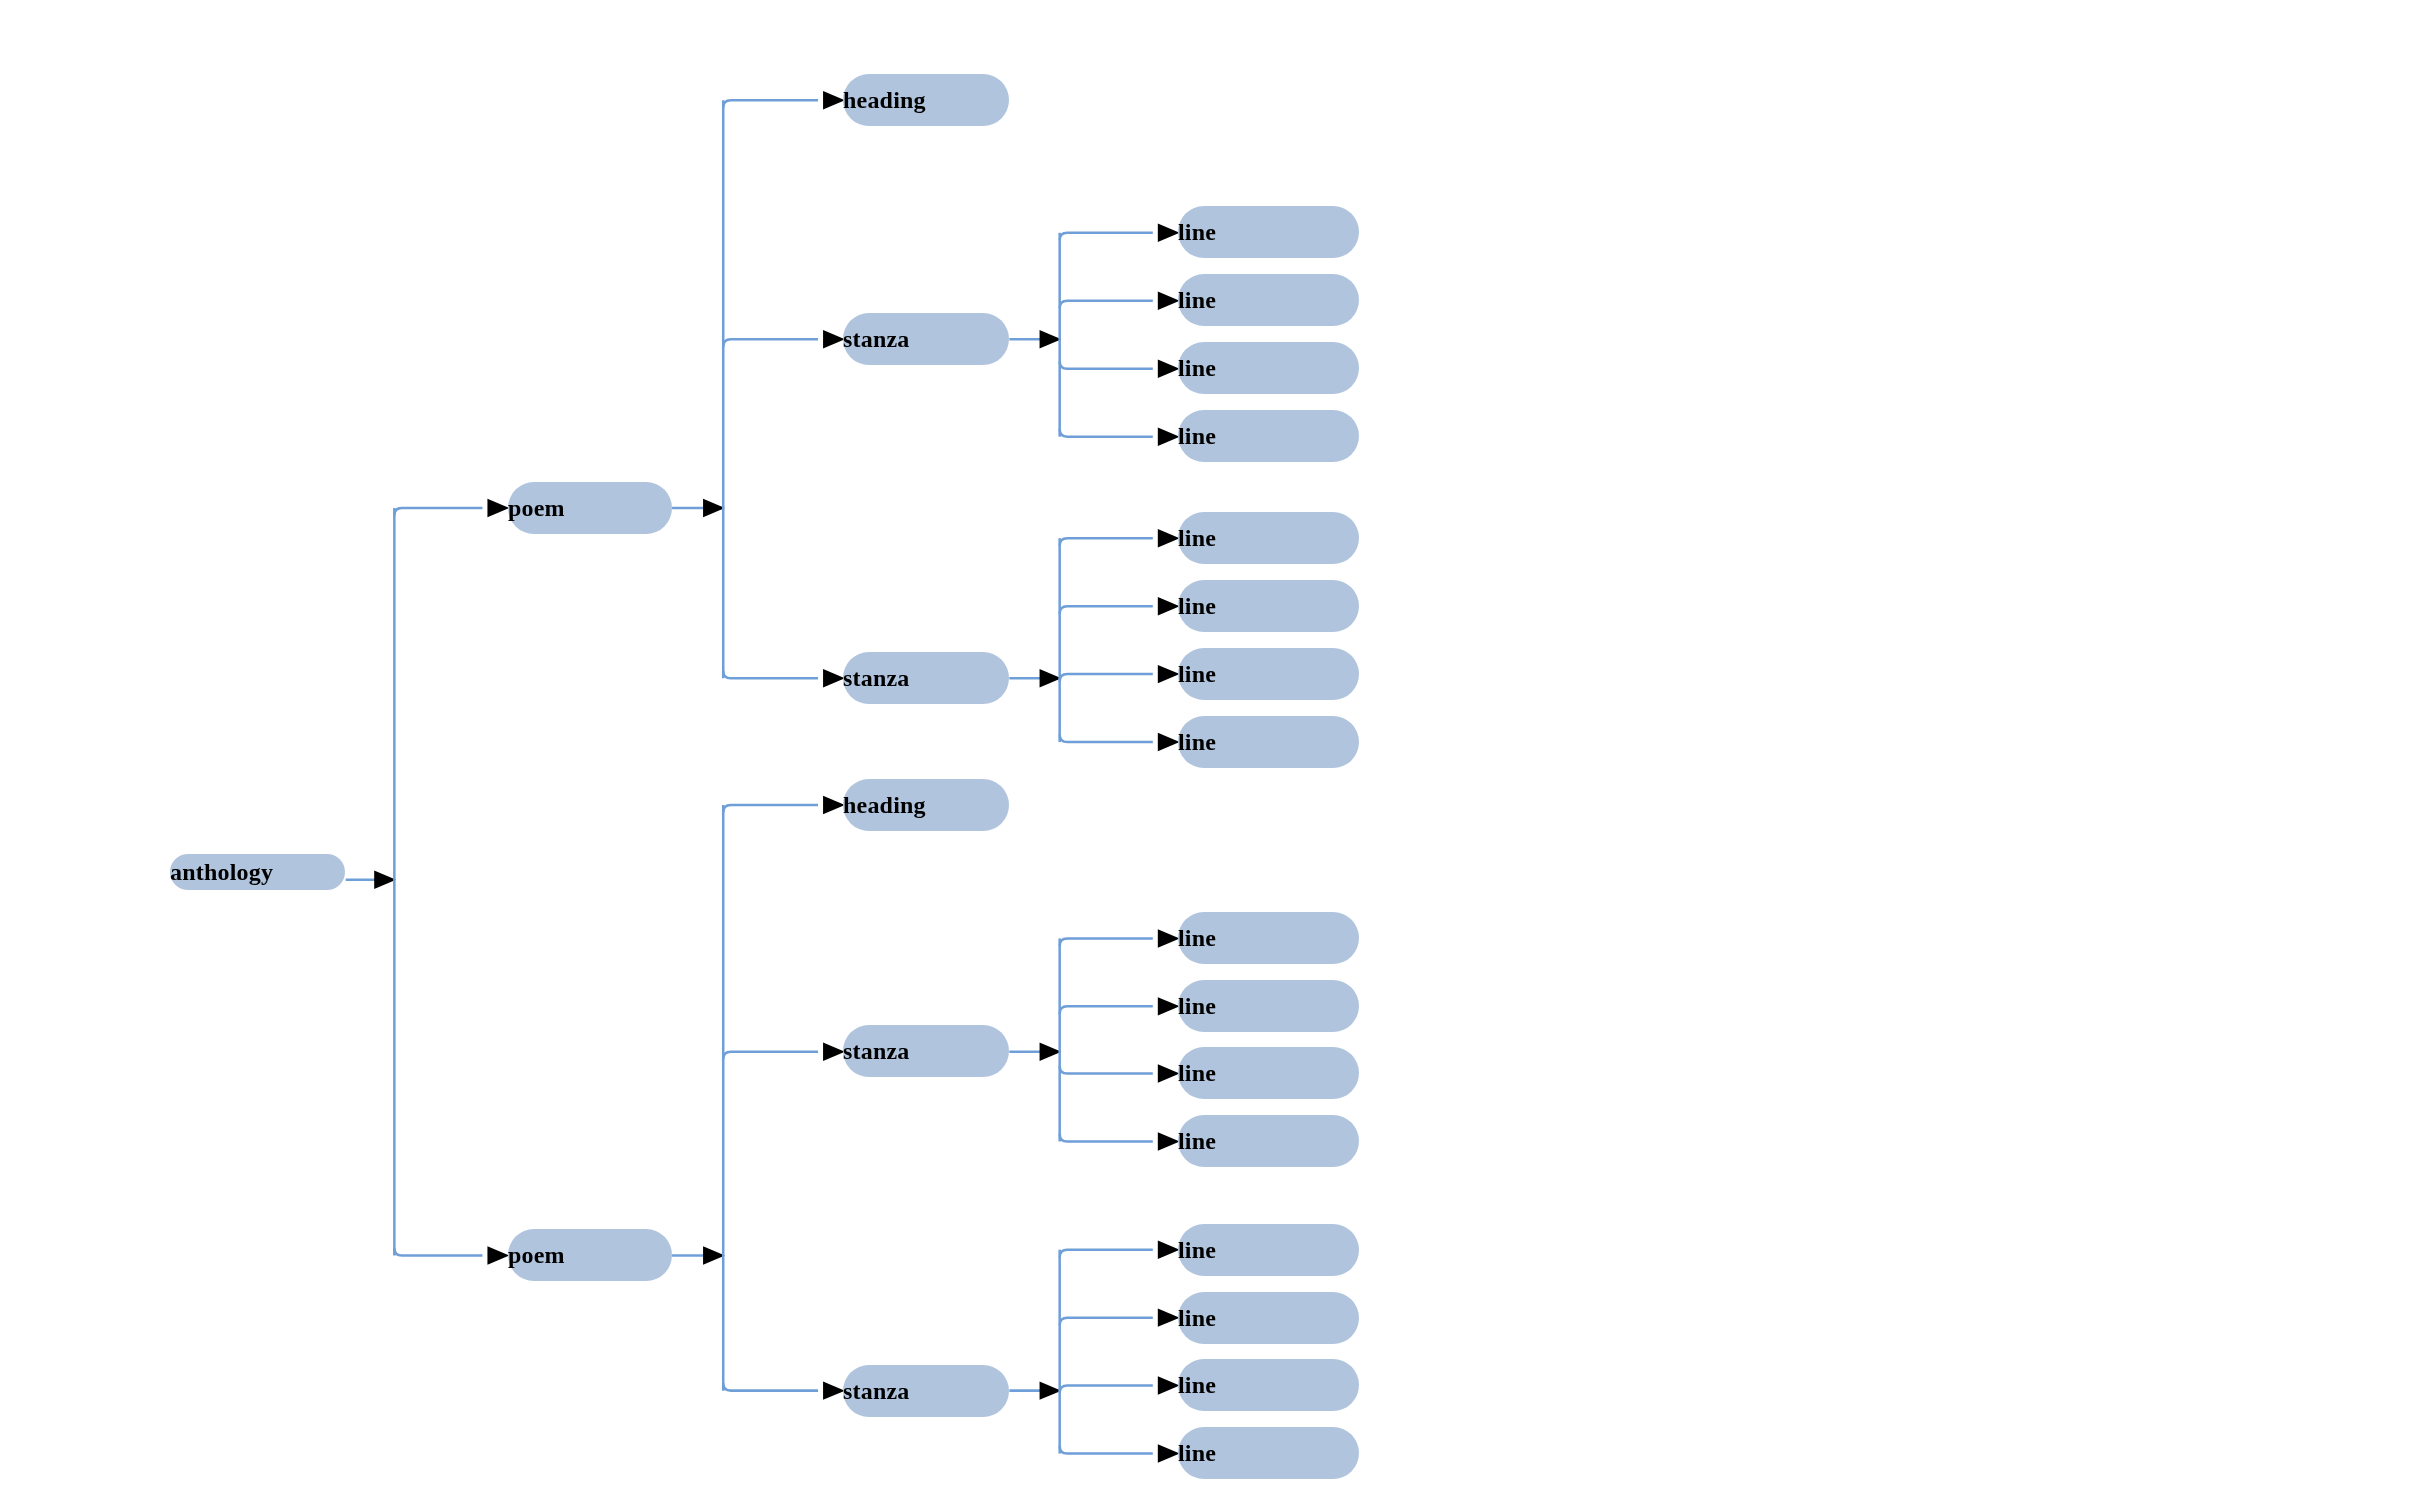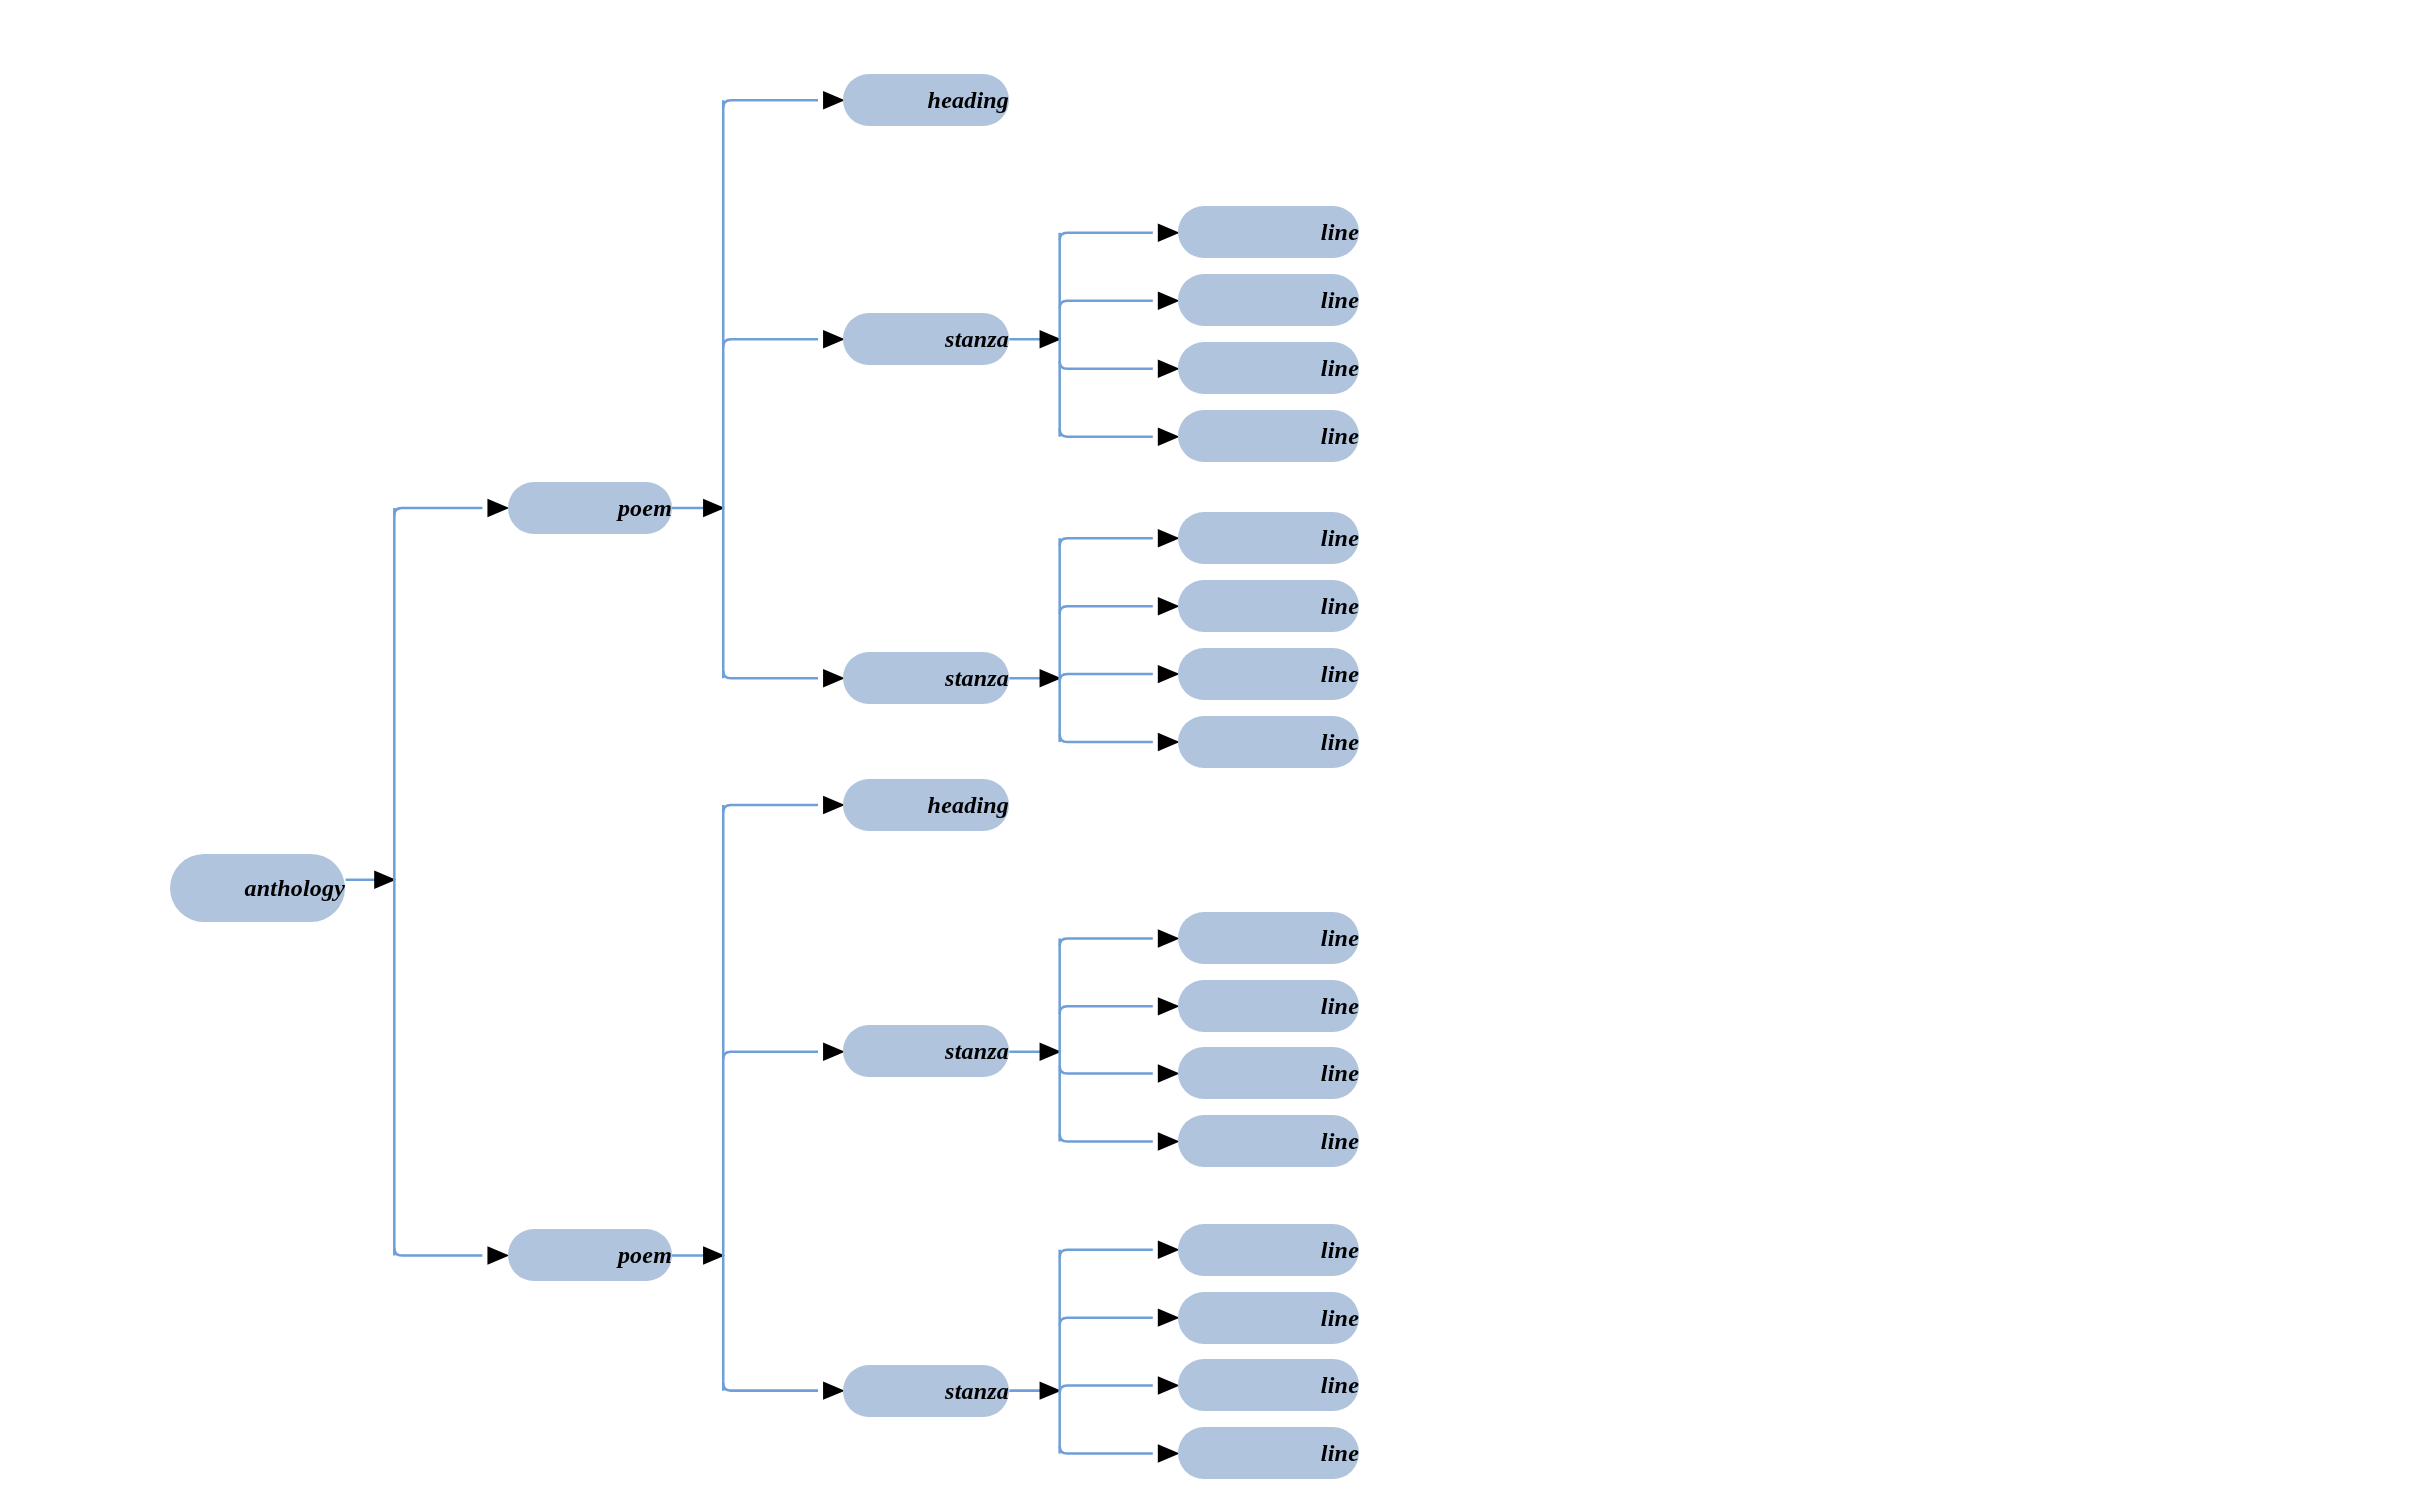--- a/index.html
+++ b/index.html
@@ -25,27 +25,26 @@
     width: 2413px;
     height: 1511px;
   }
   .node {
     position: absolute;
     box-sizing: border-box;
     background: #b0c4de;
     border-radius: 838px;
     display: flex;
     align-items: center;
-    justify-content: flex-end;
+    justify-content: flex-start;
     color: #000000;
     font-weight: bold;
     font-family: "Liberation Serif", "DejaVu Serif", serif;
     letter-spacing: 0.2px;
     user-select: none;
-    font-style: italic;
   }
   .node-label {
     display: block;
     line-height: 1;
     white-space: nowrap;
   }
 </style>
 </head>
 <body>
 
@@ -115,21 +114,21 @@
       <path d="M 1263 1498 Q 1263 1489 1272 1489 L 1374 1489" fill="none" stroke="#6f9fd8" stroke-width="3" stroke-linecap="butt"></path>
       <polygon points="1380,1478 1406,1489 1380,1500" fill="#000000"></polygon>
       <path d="M 1263 1579 Q 1263 1570 1272 1570 L 1374 1570" fill="none" stroke="#6f9fd8" stroke-width="3" stroke-linecap="butt"></path>
       <polygon points="1380,1559 1406,1570 1380,1581" fill="#000000"></polygon>
       <path d="M 1263 1660 Q 1263 1651 1272 1651 L 1374 1651" fill="none" stroke="#6f9fd8" stroke-width="3" stroke-linecap="butt"></path>
       <polygon points="1380,1640 1406,1651 1380,1662" fill="#000000"></polygon>
       <path d="M 1263 1723 Q 1263 1732 1272 1732 L 1374 1732" fill="none" stroke="#6f9fd8" stroke-width="3" stroke-linecap="butt"></path>
       <polygon points="1380,1721 1406,1732 1380,1743" fill="#000000"></polygon>
     </svg>
   <div id="node-layer">
-      <div class="node" style="left: 170px; top: 854px; width: 175px; height: 68px; background: rgb(176, 196, 222); color: rgb(0, 0, 0); font-size: 24px;">
+      <div class="node" style="left: 170px; top: 854px; width: 175px; height: 36px; background: rgb(176, 196, 222); color: rgb(0, 0, 0); font-size: 24px;">
         <span class="node-label">anthology</span>
       </div>
       <div class="node" style="left: 508px; top: 482px; width: 164px; height: 52px; background: rgb(176, 196, 222); color: rgb(0, 0, 0); font-size: 24px;">
         <span class="node-label">poem</span>
       </div>
       <div class="node" style="left: 843px; top: 74px; width: 166px; height: 52px; background: rgb(176, 196, 222); color: rgb(0, 0, 0); font-size: 24px;">
         <span class="node-label">heading</span>
       </div>
       <div class="node" style="left: 843px; top: 313px; width: 166px; height: 52px; background: rgb(176, 196, 222); color: rgb(0, 0, 0); font-size: 24px;">
         <span class="node-label">stanza</span>

